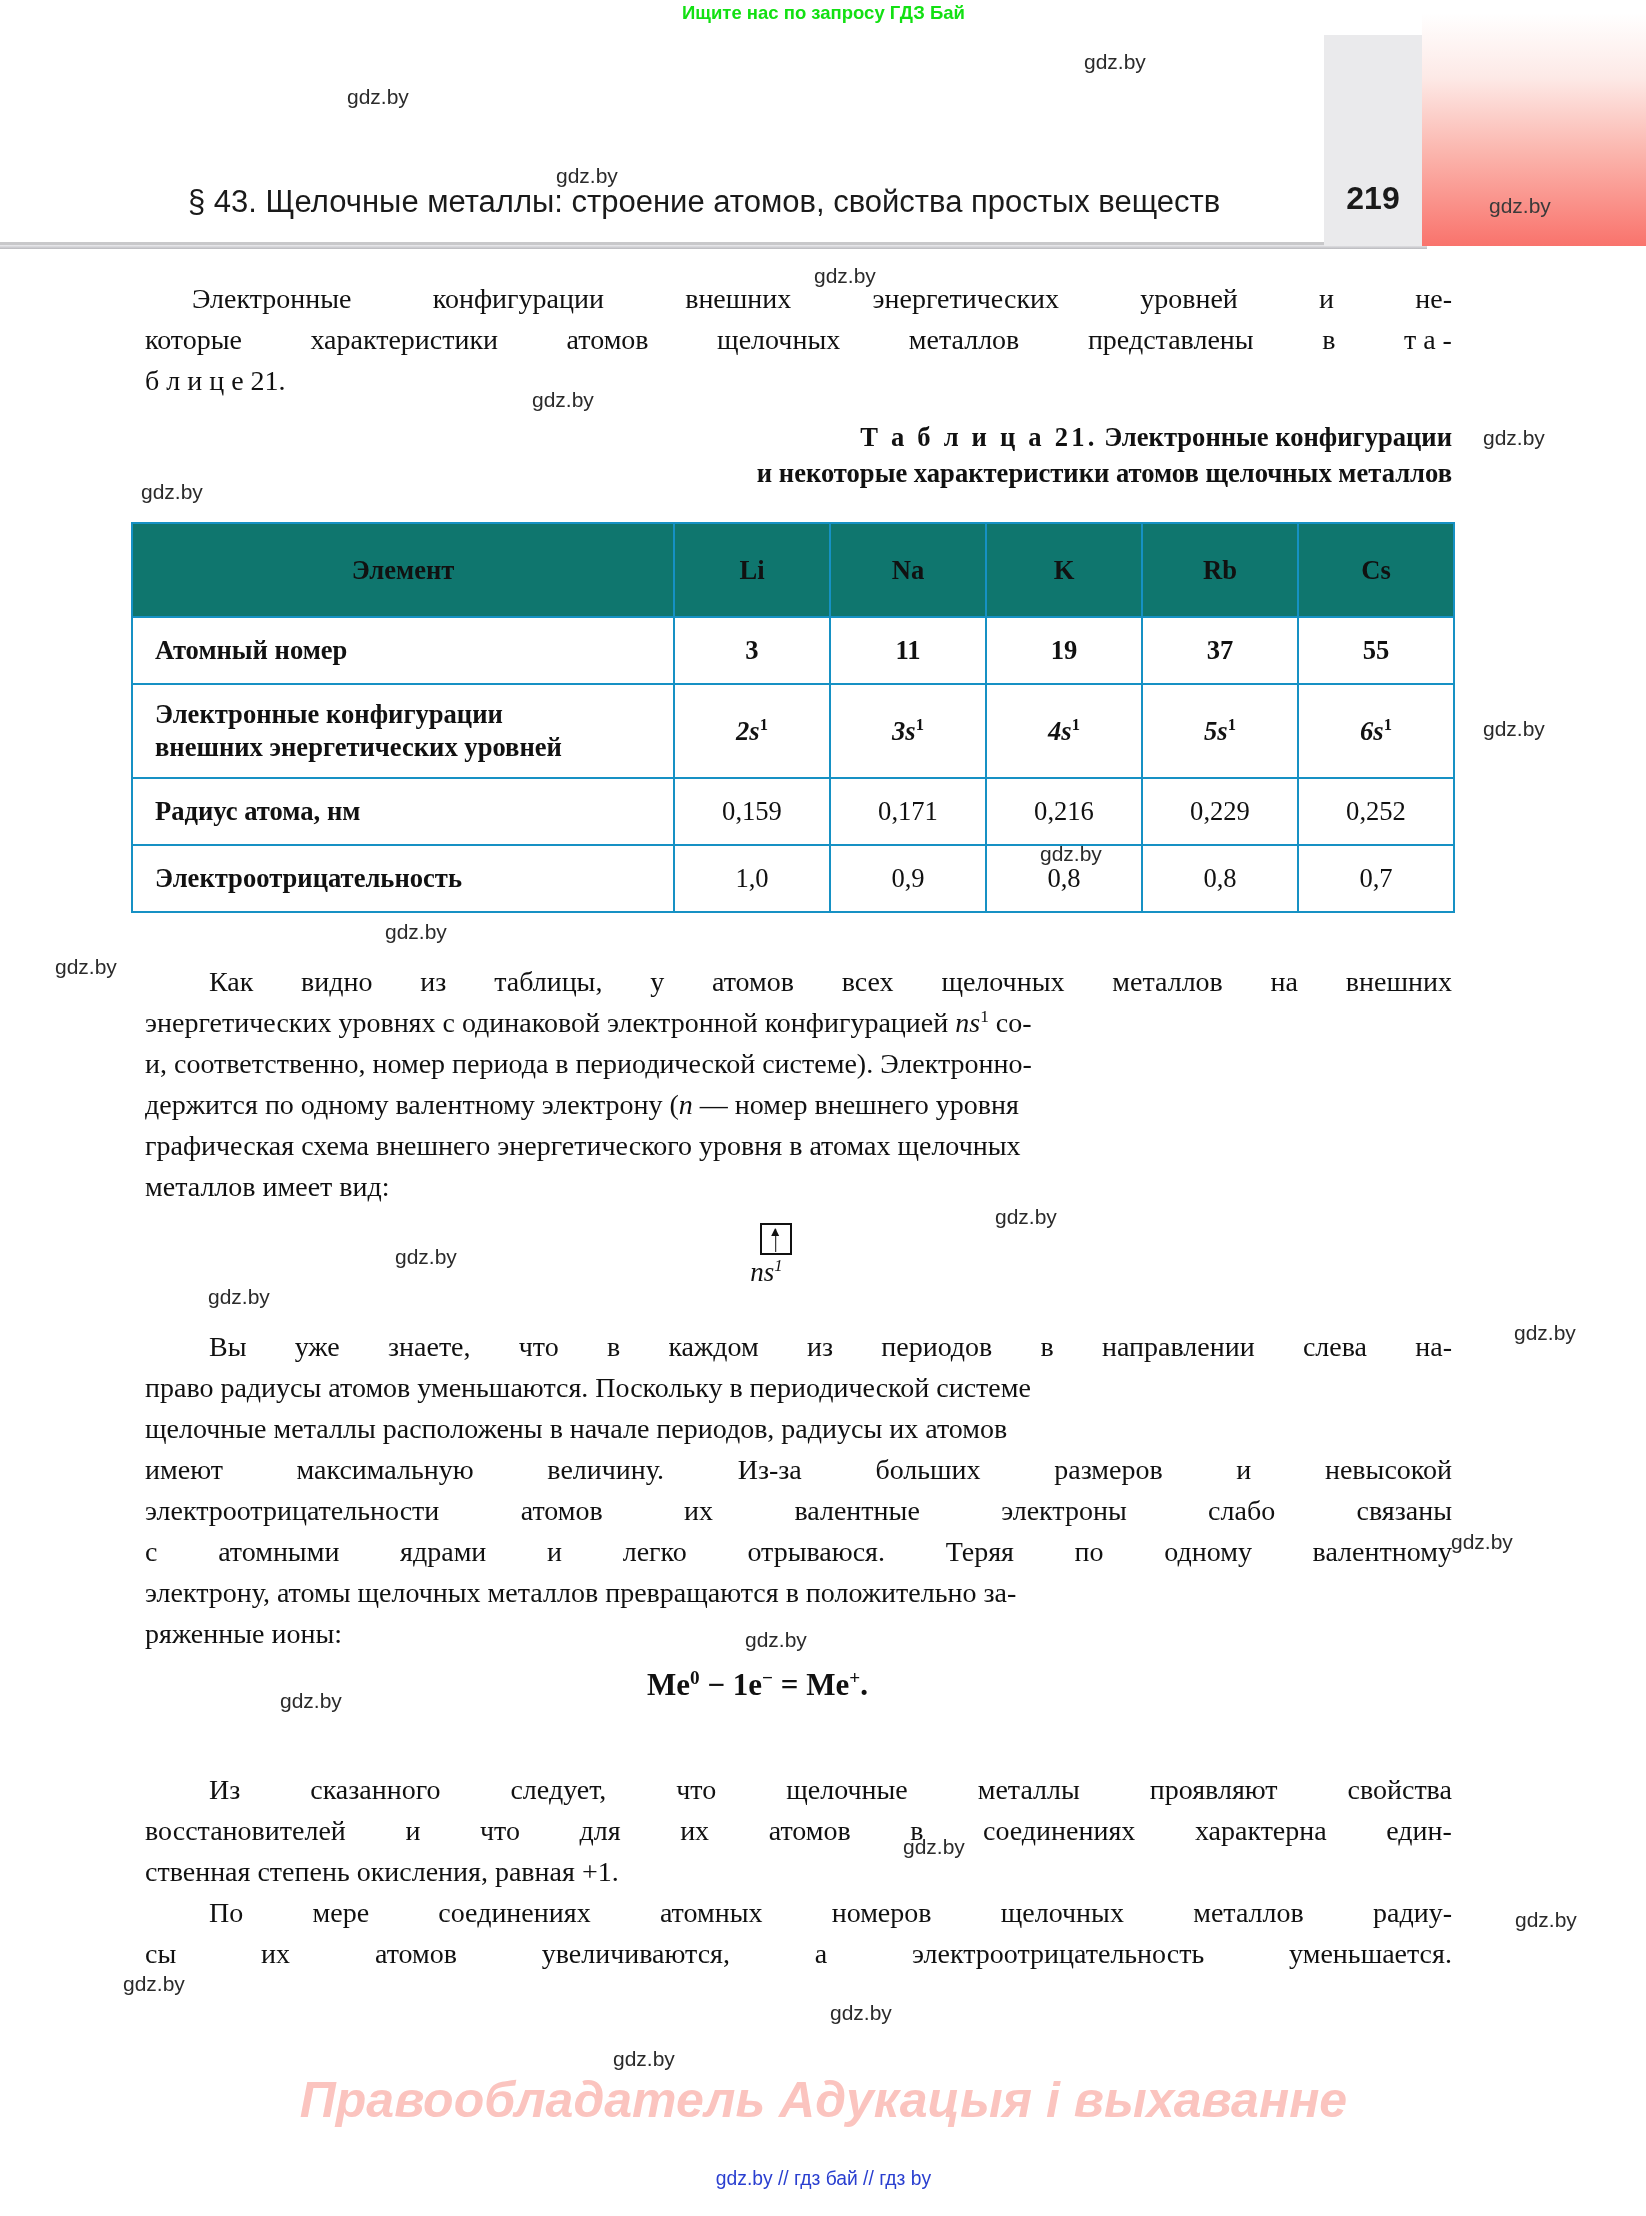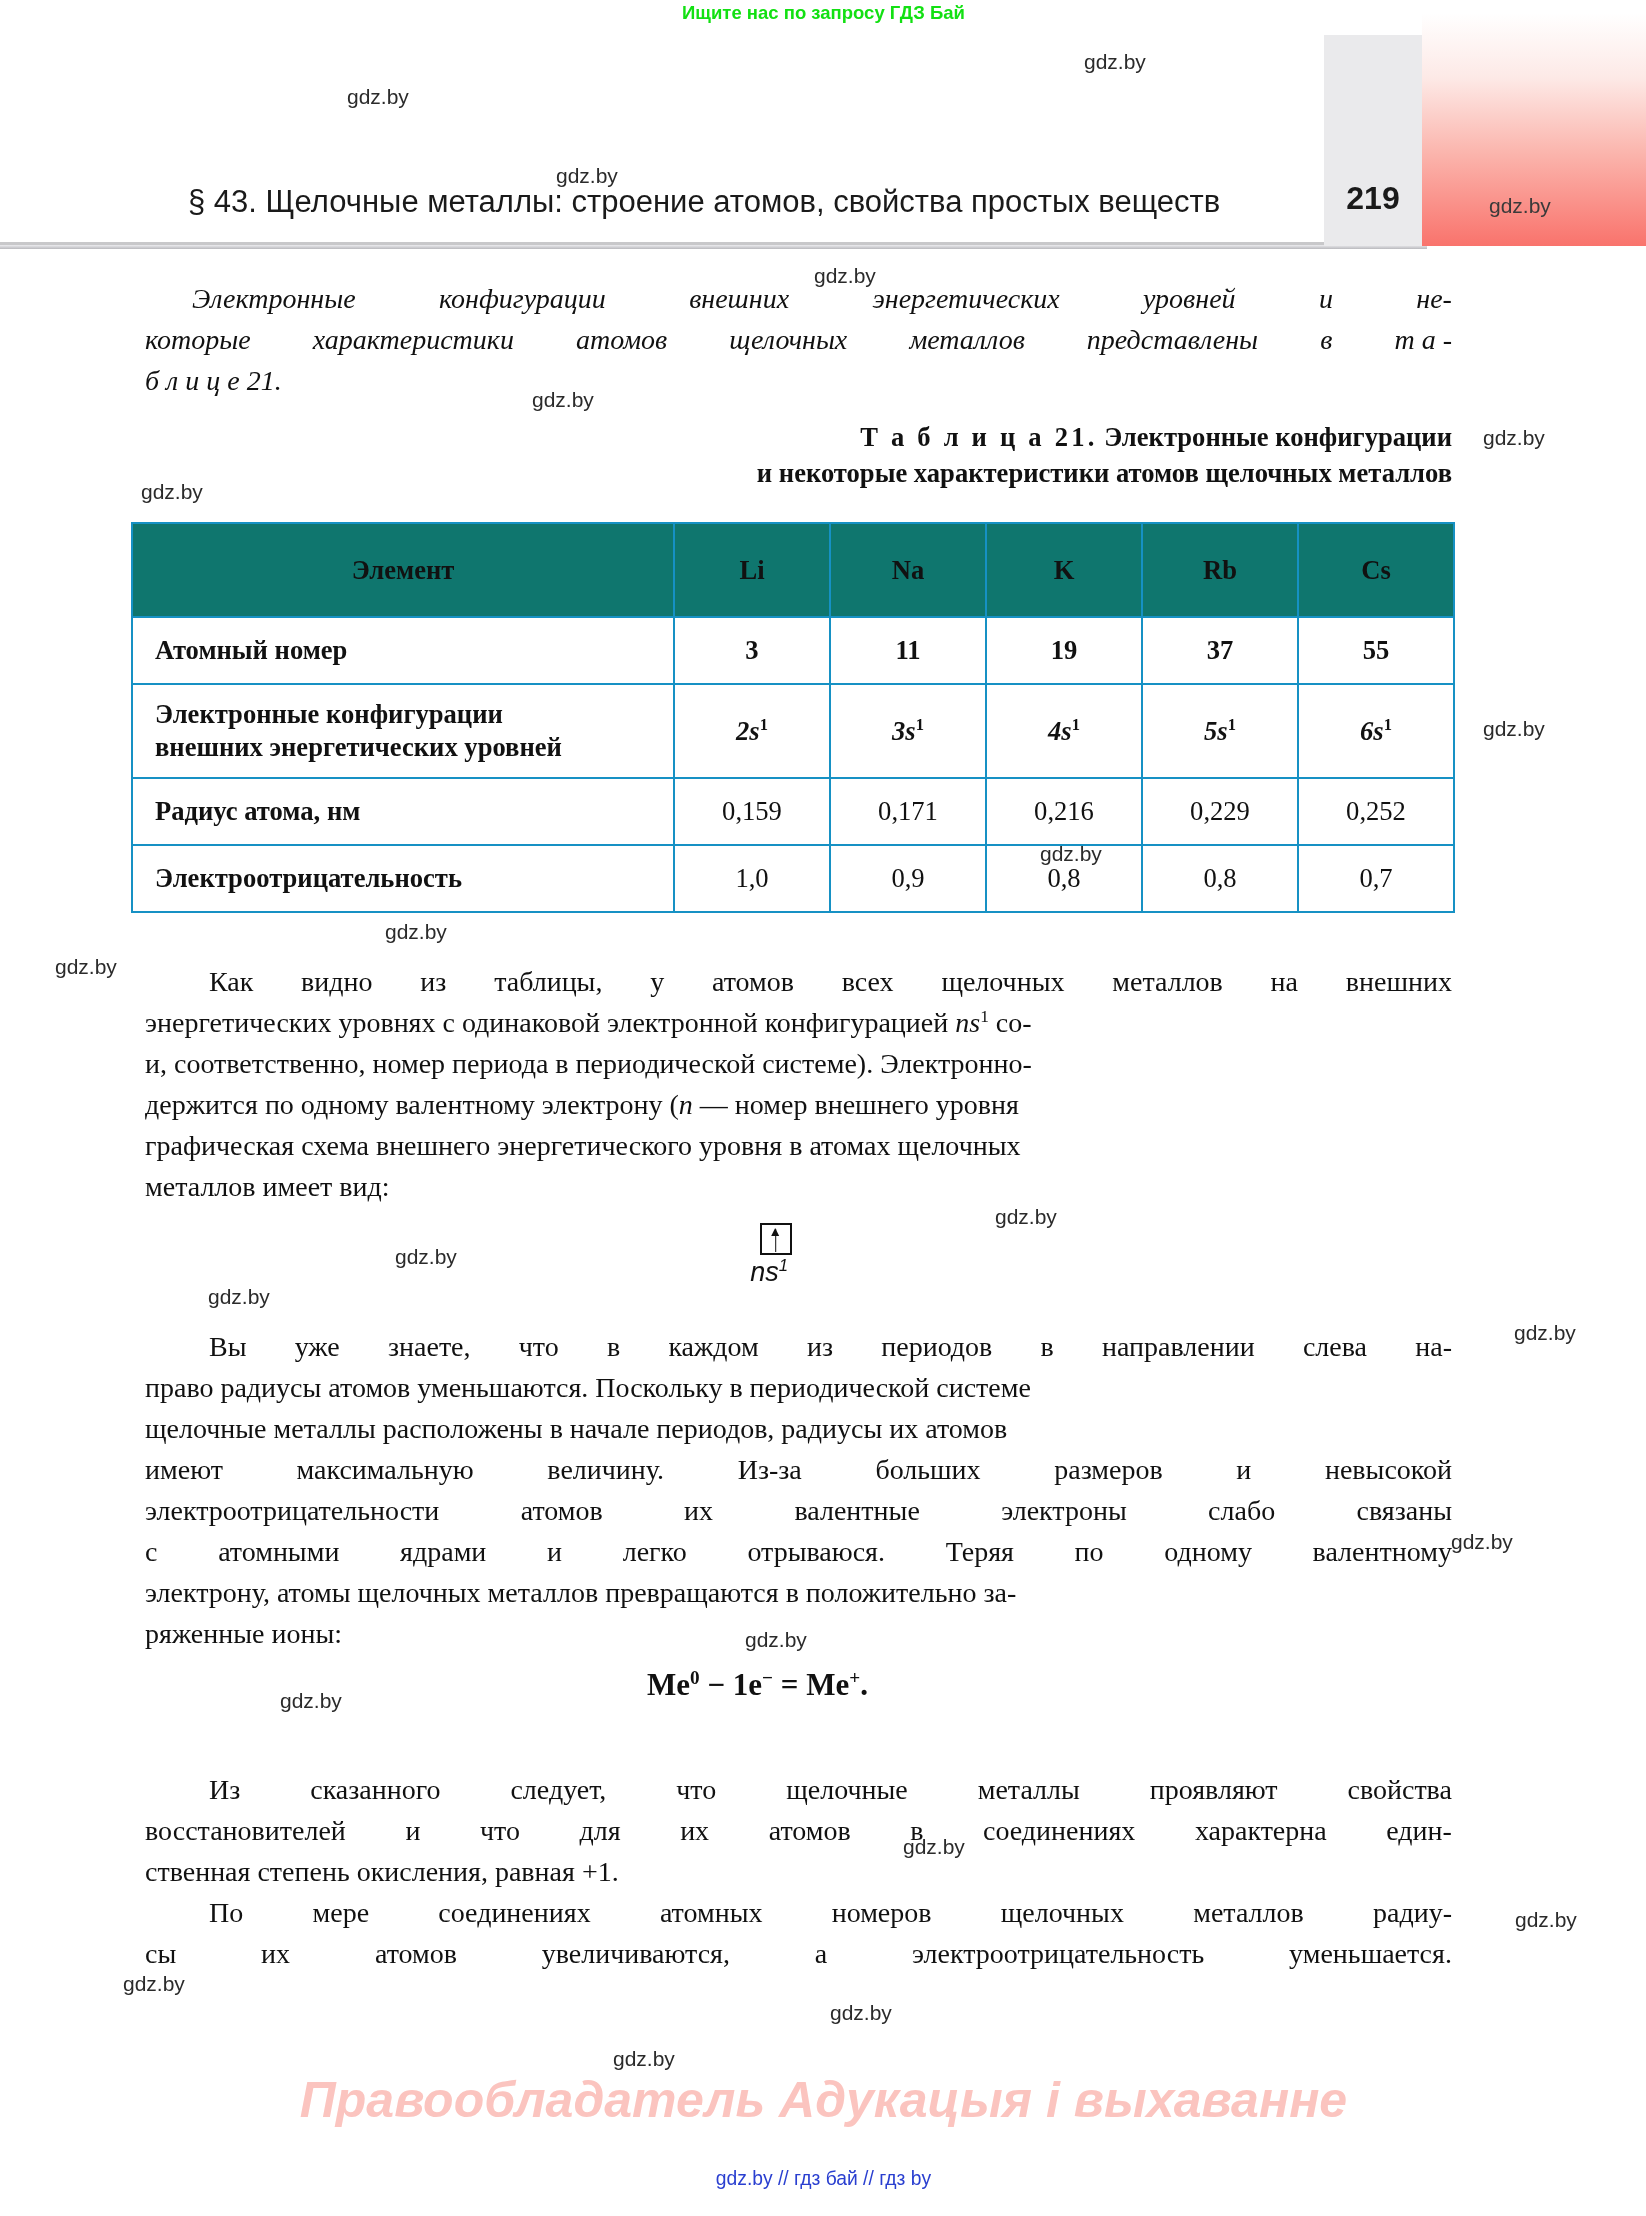--- a/index.html
+++ b/index.html
@@ -199,21 +199,21 @@
     top: -0.8px;
     width: 0; height: 0;
     border-left: 4.8px solid transparent;
     border-right: 4.8px solid transparent;
     border-bottom: 8.9px solid #111;
   }
   .orbital .label {
     position: absolute;
     left: -9.7px;
     top: 34px;
-    font-family: Liberation Sans, sans-serif;
+    font-family: Liberation Serif, serif;
     font-style: italic;
     font-size: 27px;
     color: #111;
     white-space: nowrap;
   }
 
   
   .equation {
     position: absolute;
     left: 0;
@@ -268,21 +268,21 @@
   <div class="promo-line">Ищите нас по запросу ГДЗ Бай</div>
 
   <div class="head-rule"></div>
   <div class="head-title">§ 43. Щелочные металлы: строение атомов, свойства простых веществ</div>
   <div class="page-number-box"></div>
   <div class="page-number">219</div>
   <div class="red-gradient">
     <span class="wm">gdz.by</span>
   </div>
 
-  <div class="para" style="left:145px; top:278px; width:1307px;font-style:italic;">
+  <div class="para" style="left:145px; top:278px; width:1307px;">
     <div class="jline" style="padding-left:47px; width:1260px;">
       <span>Электронные</span>
       <span>конфигурации</span>
       <span>внешних</span>
       <span>энергетических</span>
       <span>уровней</span>
       <span>и</span>
       <span>не-</span>
     </div>
     <div class="jline">

